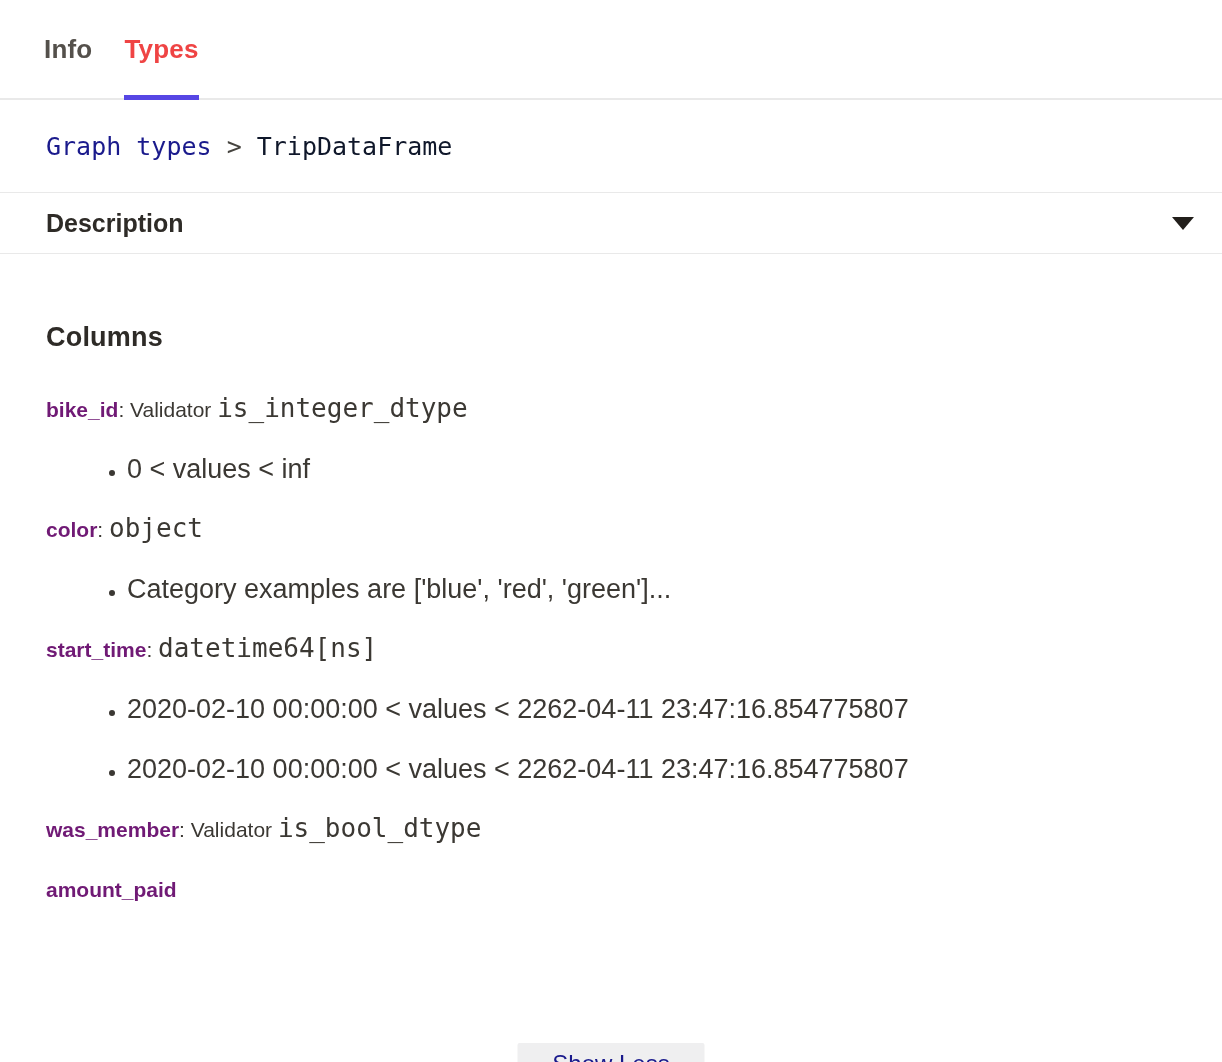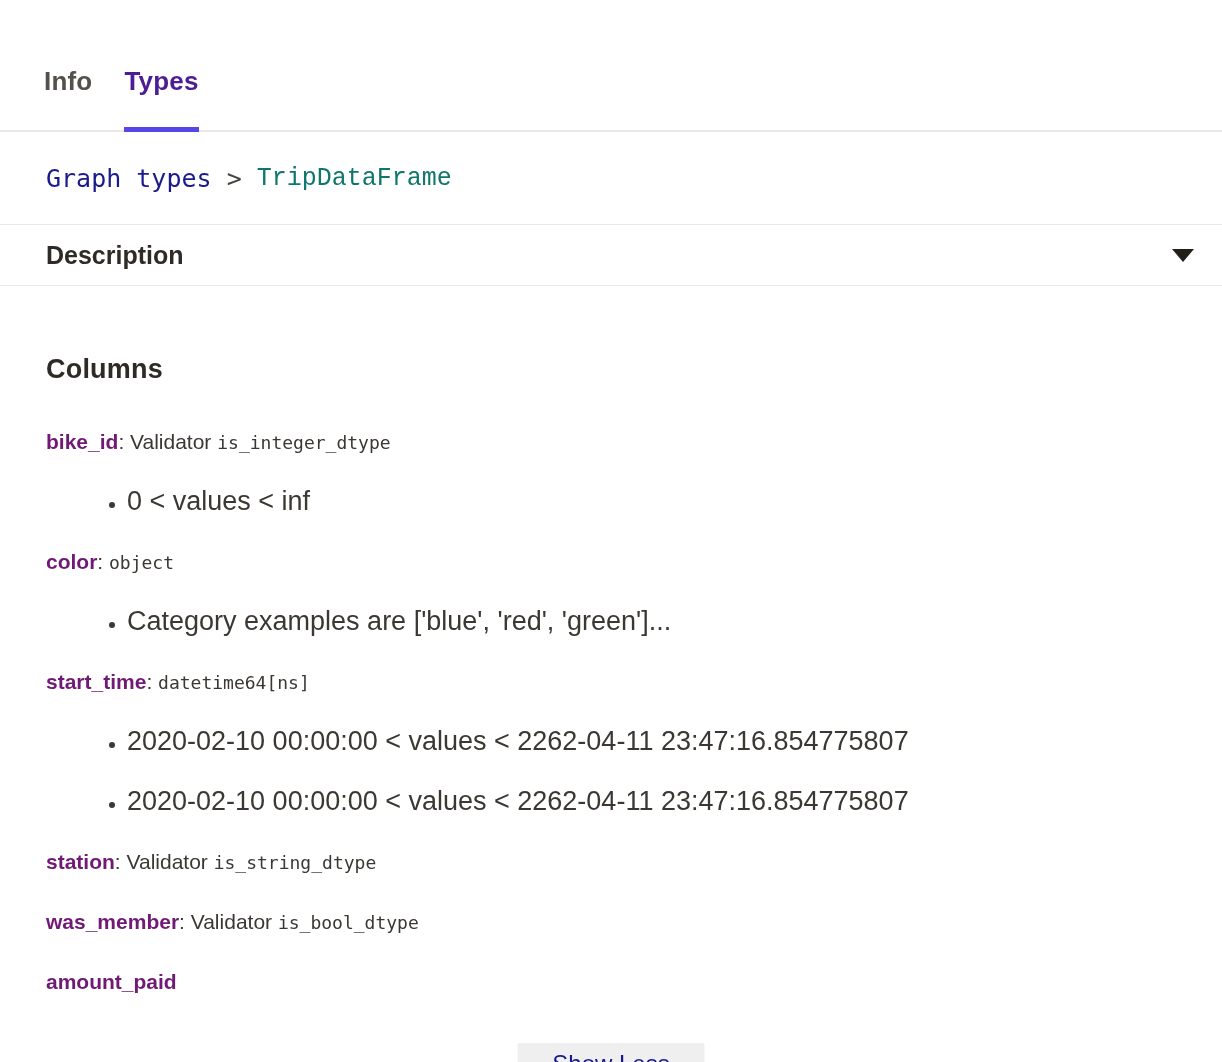--- a/index.html
+++ b/index.html
@@ -16,34 +16,33 @@
     font-family: "DejaVu Sans Mono", monospace;
   }
 
   
   .tab-bar {
     height: 100px;
     border-bottom: 2px solid #e9e9e9;
     display: flex;
     align-items: stretch;
     padding-left: 44px;
-    margin-top: 32px;
   }
   .tab {
     display: flex;
     align-items: center;
     font-size: 26px;
     font-weight: 600;
     color: #54504b;
     position: relative;
     margin-right: 32px;
     cursor: pointer;
     letter-spacing: 0.2px;
   }
-  .tab.active { color: #4c1d95; }
+  .tab.active { color: #ef4444; }
   .tab.active::after {
     content: "";
     position: absolute;
     left: 0; right: 0; bottom: -2px;
     height: 5px;
     background: #5646e4;
   }
 
   
   .breadcrumb {
@@ -55,21 +54,21 @@
     font-family: "DejaVu Sans Mono", monospace;
     font-size: 25px;
     white-space: pre;
   }
   .breadcrumb .crumb-link {
     color: #1a1a8c;
     text-decoration: none;
     cursor: pointer;
   }
   .breadcrumb .crumb-sep { color: #46443f; }
-  .breadcrumb .crumb-current { color: #0f766e; font-family: Liberation Mono, monospace; }
+  .breadcrumb .crumb-current { color: #0f172a; }
 
   
   .accordion-row {
     height: 61px;
     border-bottom: 1px solid #e9e9e9;
     display: flex;
     align-items: center;
     justify-content: space-between;
     padding: 0 28px 0 46px;
     cursor: pointer;
@@ -97,21 +96,21 @@
     letter-spacing: 0.2px;
   }
   .entry {
     font-size: 21px;
     line-height: 29px;
     margin-bottom: 31px;
     color: #3b3833;
   }
   .entry strong { font-weight: 700; color: #701a75; }
   .entry code {
-    font-size: 18px;
+    font-size: 26px;
     line-height: 1;
     color: #3b3833;
   }
   .bullets {
     list-style: disc;
     margin: 0 0 31px 0;
     padding-left: 81px;
   }
   .bullets li {
     font-size: 27px;
@@ -172,20 +171,19 @@
 
   <p class="entry"><strong>start_time</strong><span>: </span><code>datetime64[ns]</code></p>
   <ul class="bullets">
     <li>2020-02-10 00:00:00 &lt; values &lt; 2262-04-11 23:47:16.854775807</li>
   </ul>
 
   <ul class="bullets">
     <li>2020-02-10 00:00:00 &lt; values &lt; 2262-04-11 23:47:16.854775807</li>
   </ul>
 
-  <p class="entry"><strong>station</strong><span>: Validator </span><code>is_string_dtype</code></p>
 
   <p class="entry"><strong>was_member</strong><span>: Validator </span><code>is_bool_dtype</code></p>
 
   <p class="entry"><strong>amount_paid</strong><span></span><code></code></p>
 </main>
 
 <button class="show-less-btn">Show Less</button>
 
 </body></html>

